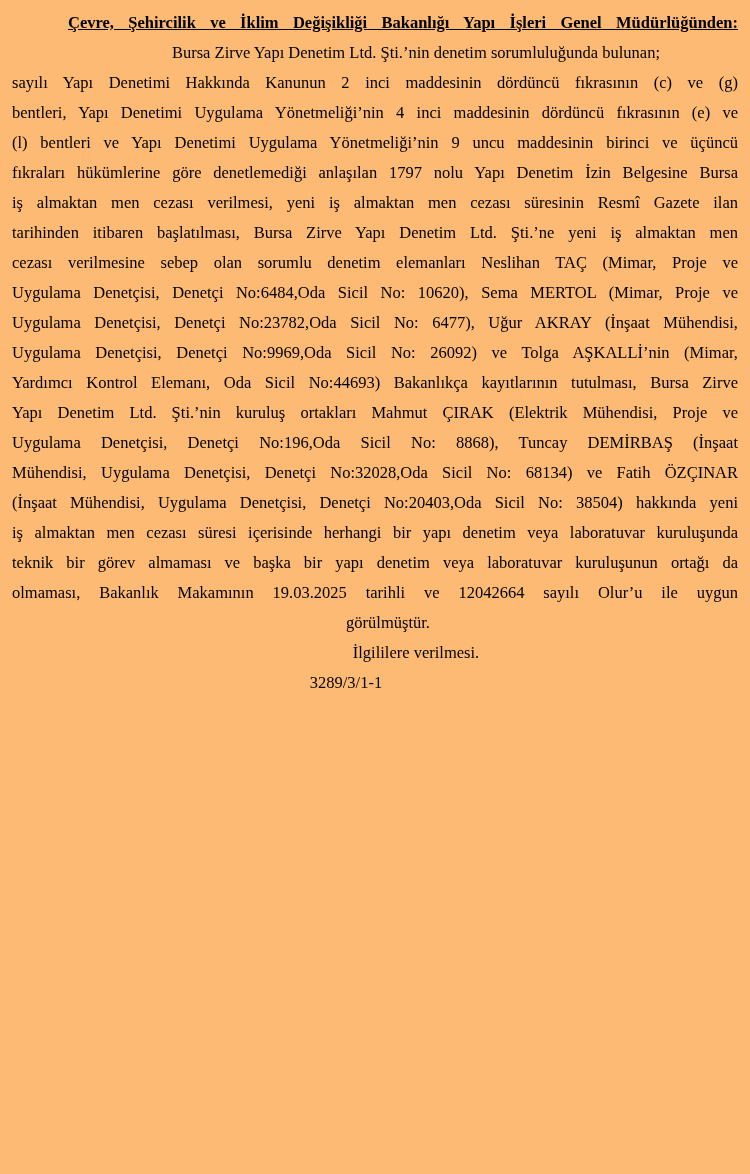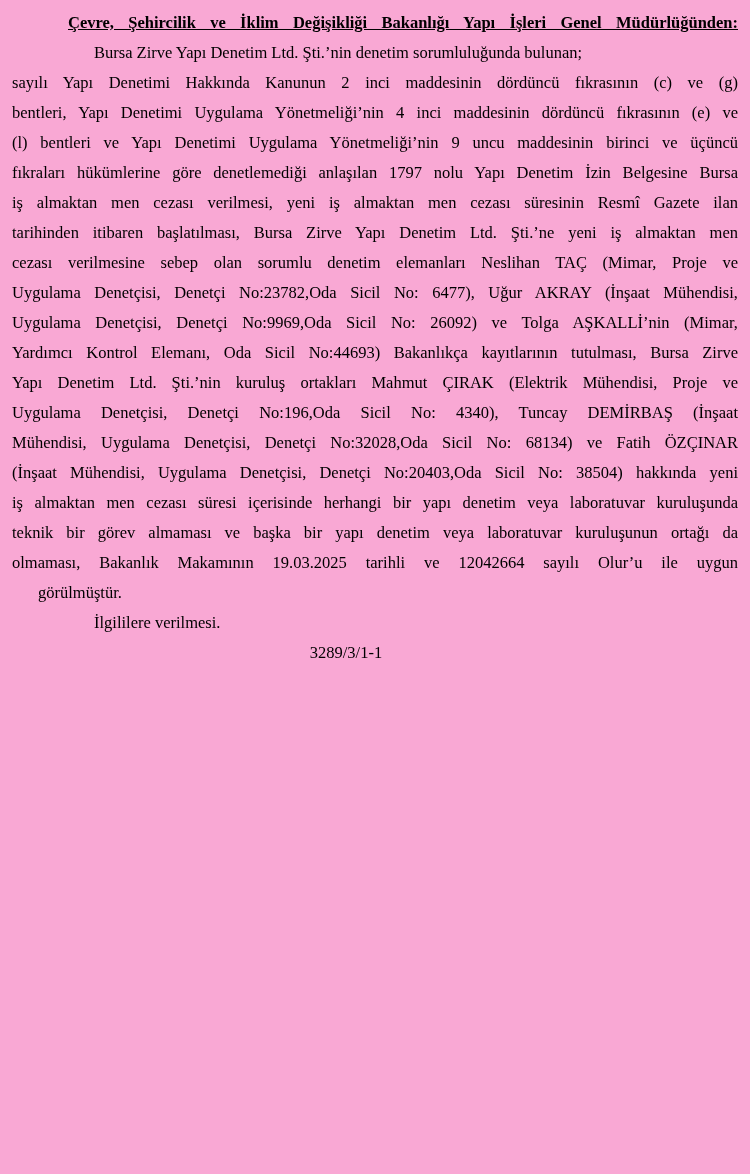--- a/index.html
+++ b/index.html
@@ -6,21 +6,21 @@
     margin: 0;
     padding: 0;
     background: #ffffff;
   }
   .page {
     position: relative;
     width: 750px;
     height: 1174px;
     box-sizing: border-box;
     padding: 8px 12px 0 12px;
-    background: #f9a8d4;
+    background: #fdba74;
     color: #000000;
     font-family: "Liberation Serif", "DejaVu Serif", serif;
     font-size: 16.5px;
     line-height: 30px;
     overflow: hidden;
   }
   .line {
     margin: 0;
     height: 30px;
     overflow: hidden;
@@ -34,21 +34,21 @@
     text-indent: 56px;
   }
   .justify-line {
     text-align: justify;
     text-align-last: justify;
   }
   .indent {
     text-indent: 56px;
   }
   .plain-line {
-    text-align: left;
+    text-align: center;
     margin-left: 26px;
   }
   .reference-line {
     text-align: center;
     padding-right: 58px;
   }
 </style>
 </head>
 <body>
 
@@ -56,25 +56,26 @@
   <p class="line title-line">Çevre, Şehircilik ve İklim Değişikliği Bakanlığı Yapı İşleri Genel Müdürlüğünden:</p>
   <p class="line plain-line indent">Bursa Zirve Yapı Denetim Ltd. Şti.’nin denetim sorumluluğunda bulunan;</p>
 
   <p class="line justify-line">sayılı Yapı Denetimi Hakkında Kanunun 2 inci maddesinin dördüncü fıkrasının (c) ve (g)</p>
   <p class="line justify-line">bentleri, Yapı Denetimi Uygulama Yönetmeliği’nin 4 inci maddesinin dördüncü fıkrasının (e) ve</p>
   <p class="line justify-line">(l) bentleri ve Yapı Denetimi Uygulama Yönetmeliği’nin 9 uncu maddesinin birinci ve üçüncü</p>
   <p class="line justify-line">fıkraları hükümlerine göre denetlemediği anlaşılan 1797 nolu Yapı Denetim İzin Belgesine Bursa</p>
   <p class="line justify-line">iş almaktan men cezası verilmesi, yeni iş almaktan men cezası süresinin Resmî Gazete ilan</p>
   <p class="line justify-line">tarihinden itibaren başlatılması, Bursa Zirve Yapı Denetim Ltd. Şti.’ne yeni iş almaktan men</p>
   <p class="line justify-line">cezası verilmesine sebep olan sorumlu denetim elemanları Neslihan TAÇ (Mimar, Proje ve</p>
+  <p class="line justify-line">Uygulama Denetçisi, Denetçi No:6484,Oda Sicil No: 10620), Sema MERTOL (Mimar, Proje ve</p>
   <p class="line justify-line">Uygulama Denetçisi, Denetçi No:23782,Oda Sicil No: 6477), Uğur AKRAY (İnşaat Mühendisi,</p>
   <p class="line justify-line">Uygulama Denetçisi, Denetçi No:9969,Oda Sicil No: 26092) ve Tolga AŞKALLİ’nin (Mimar,</p>
   <p class="line justify-line">Yardımcı Kontrol Elemanı, Oda Sicil No:44693) Bakanlıkça kayıtlarının tutulması, Bursa Zirve</p>
   <p class="line justify-line">Yapı Denetim Ltd. Şti.’nin kuruluş ortakları Mahmut ÇIRAK (Elektrik Mühendisi, Proje ve</p>
-  <p class="line justify-line">Uygulama Denetçisi, Denetçi No:196,Oda Sicil No: 4340), Tuncay DEMİRBAŞ (İnşaat</p>
+  <p class="line justify-line">Uygulama Denetçisi, Denetçi No:196,Oda Sicil No: 8868), Tuncay DEMİRBAŞ (İnşaat</p>
   <p class="line justify-line">Mühendisi, Uygulama Denetçisi, Denetçi No:32028,Oda Sicil No: 68134) ve Fatih ÖZÇINAR</p>
   <p class="line justify-line">(İnşaat Mühendisi, Uygulama Denetçisi, Denetçi No:20403,Oda Sicil No: 38504) hakkında yeni</p>
   <p class="line justify-line">iş almaktan men cezası süresi içerisinde herhangi bir yapı denetim veya laboratuvar kuruluşunda</p>
   <p class="line justify-line">teknik bir görev almaması ve başka bir yapı denetim veya laboratuvar kuruluşunun ortağı da</p>
   <p class="line justify-line">olmaması, Bakanlık Makamının 19.03.2025 tarihli ve 12042664 sayılı Olur’u ile uygun</p>
   <p class="line plain-line">görülmüştür.</p>
 
   <p class="line plain-line indent">İlgililere verilmesi.</p>
   <p class="line reference-line">3289/3/1-1</p>
 </div>

